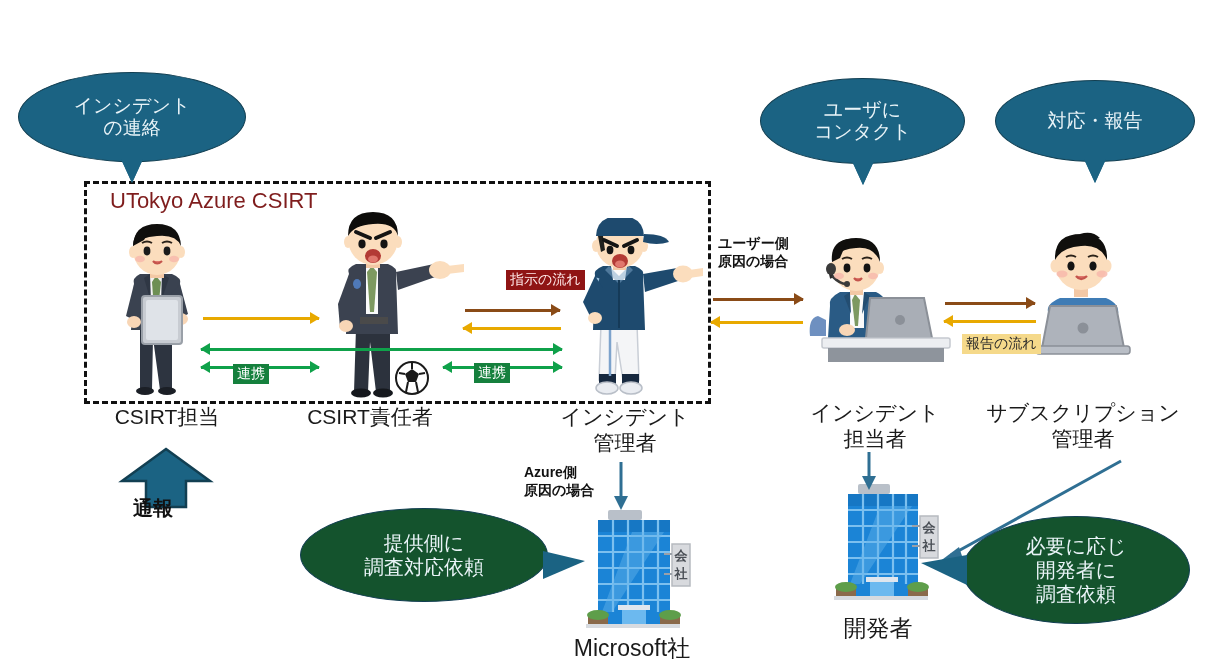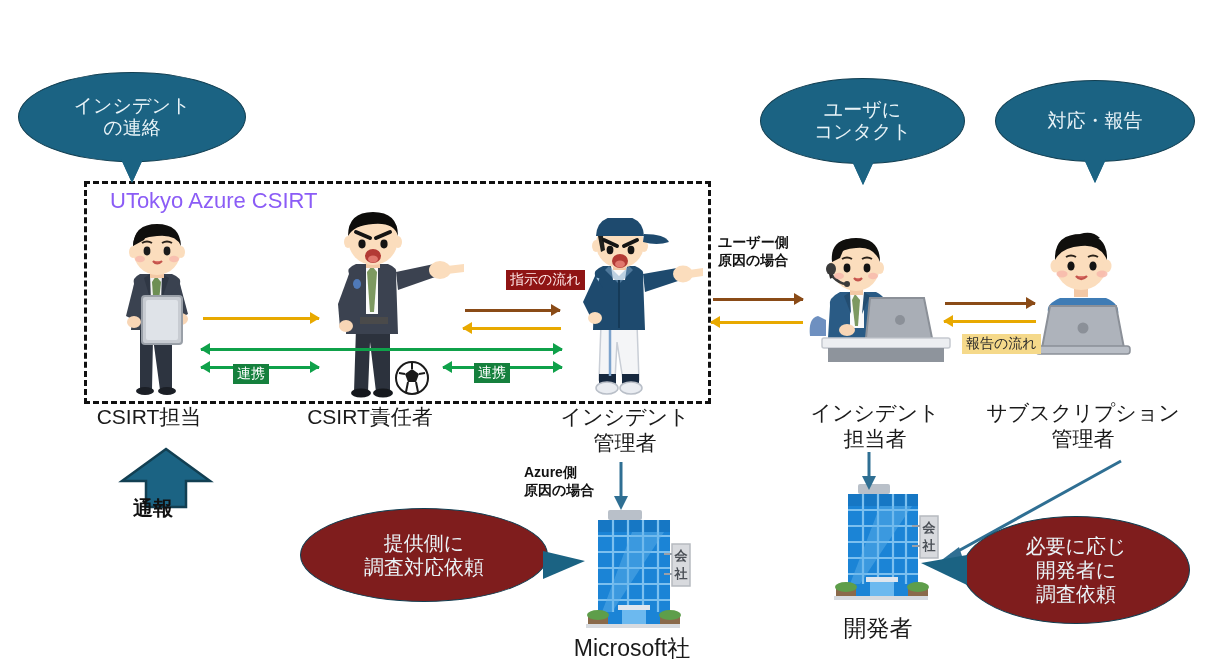--- a/index.html
+++ b/index.html
@@ -44,21 +44,21 @@
     width:0;height:0;
     border-left: 11px solid transparent;
     border-right: 11px solid transparent;
     border-top: 24px solid #1b6383;
   }
   .bub-line { display:block; }
 
   
   .bubble-wide {
     position: absolute;
-    background: #7f1d1d;
+    background: #14532d;
     border: 1.5px solid #123f52;
     border-radius: 50%;
     color: #eaf4f8;
     display:flex; flex-direction:column;
     align-items:center; justify-content:center;
     text-align:right; line-height:1.2;
     font-size: 20px; z-index: 6;
   }
   .tail-right {
     position:absolute; right:-38px; top:46%;
@@ -77,21 +77,21 @@
 
   
   .dashed-box {
     position: absolute;
     border: 3px dashed #111;
     background: transparent;
     z-index: 2;
   }
   .box-label {
     position: absolute;
-    font-size: 22px; color: #8b5cf6; white-space: nowrap;
+    font-size: 22px; color: #7f1d1d; white-space: nowrap;
     z-index: 5;
   }
 
   
   .caption {
     position: absolute; text-align: center;
     font-size: 21px; color: #1a1a1a; line-height: 1.25;
     white-space: nowrap; z-index: 5;
   }
 
@@ -419,21 +419,21 @@
 
   <div class="harrow" style="left:443px; top:360px; width:119px;">
     <div class="shaft" style="background:#0fa14a;"></div>
     <div class="headL" style="border-right:10px solid #0fa14a;"></div>
     <div class="headR" style="border-left:10px solid #0fa14a;"></div>
   </div>
   <div class="chip chip-coop" style="left:474px; top:363px;">連携</div>
 
   <div class="chip chip-instr" style="left:474px; top:270px;margin-left:32px;">指示の流れ</div>
 
-  <div class="annot" style="left:718px; top:234px;font-family:Liberation Serif, serif;">
+  <div class="annot" style="left:718px; top:234px;">
     <div>ユーザー側</div>
     <div>原因の場合</div>
   </div>
 
   <div class="harrow" style="left:713px; top:292px; width:90px;">
     <div class="shaft" style="background:#8a4b17;"></div>
     <div class="headR" style="border-left:10px solid #8a4b17;"></div>
   </div>
   <div class="harrow" style="left:711px; top:315px; width:92px;">
     <div class="shaft" style="background:#e8a900;"></div>
@@ -443,21 +443,21 @@
   <div class="harrow" style="left:945px; top:296px; width:90px;">
     <div class="shaft" style="background:#8a4b17;"></div>
     <div class="headR" style="border-left:10px solid #8a4b17;"></div>
   </div>
   <div class="harrow" style="left:944px; top:314px; width:92px;">
     <div class="shaft" style="background:#e8a900;"></div>
     <div class="headL" style="border-right:10px solid #e8a900;"></div>
   </div>
   <div class="chip chip-report" style="left:962px; top:334px;">報告の流れ</div>
 
-  <div class="caption" style="left:84px; top:404px; width:130px;">
+  <div class="caption" style="left:102px; top:404px; width:130px;">
     <span>CSIRT担当</span>
   </div>
   <div class="caption" style="left:290px; top:404px; width:160px;">
     <span>CSIRT責任者</span>
   </div>
   <div class="caption" style="left:545px; top:404px; width:160px;">
     <div>インシデント</div>
     <div>管理者</div>
   </div>
   <div class="caption" style="left:790px; top:400px; width:170px;">

